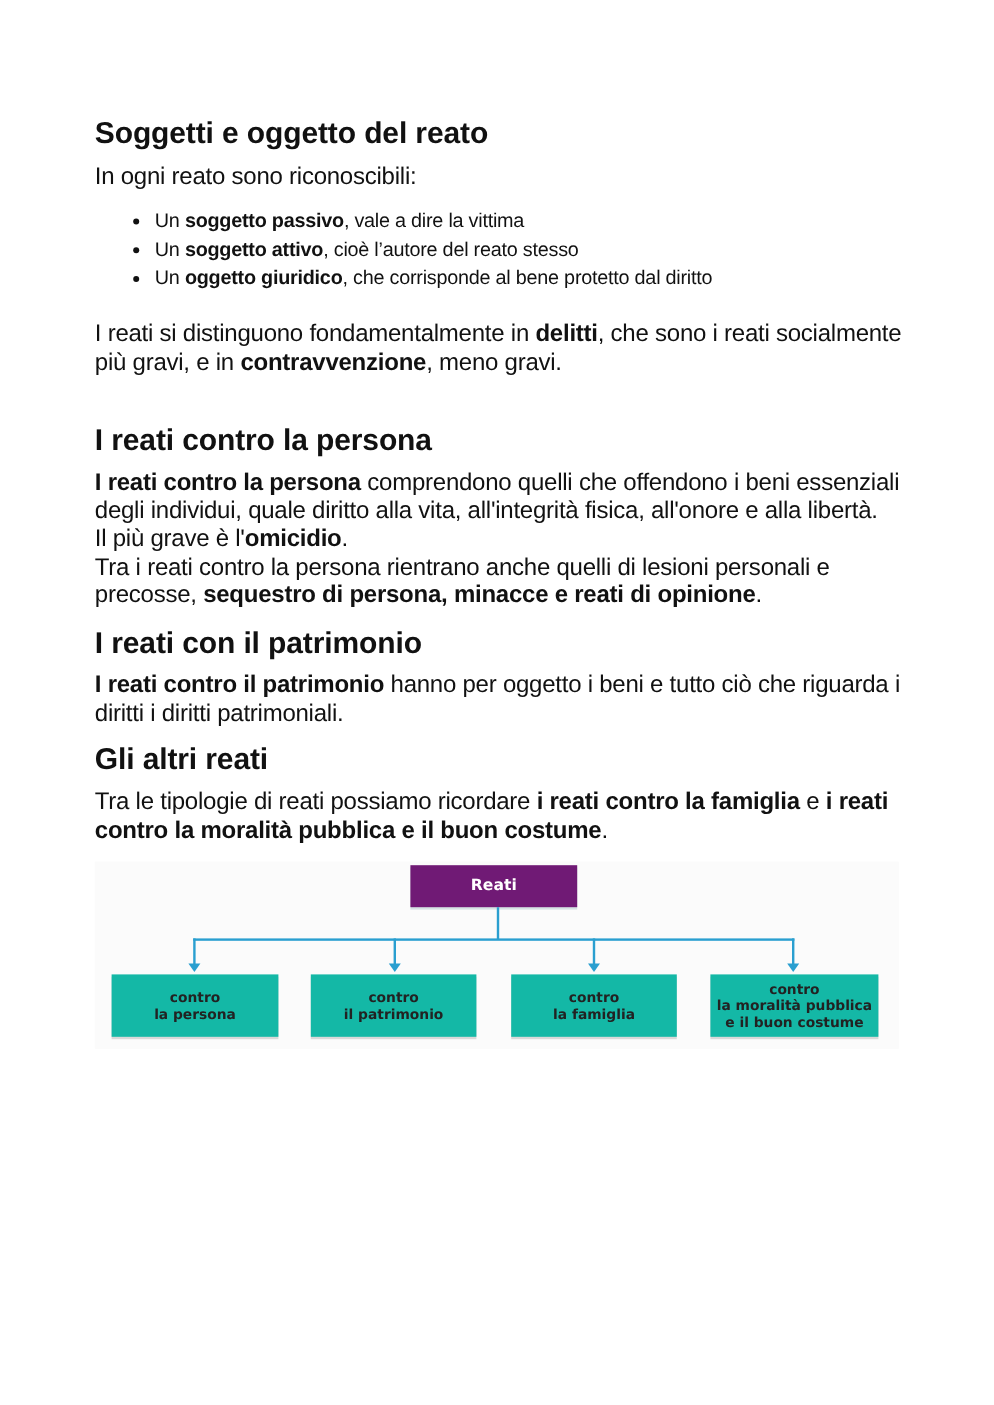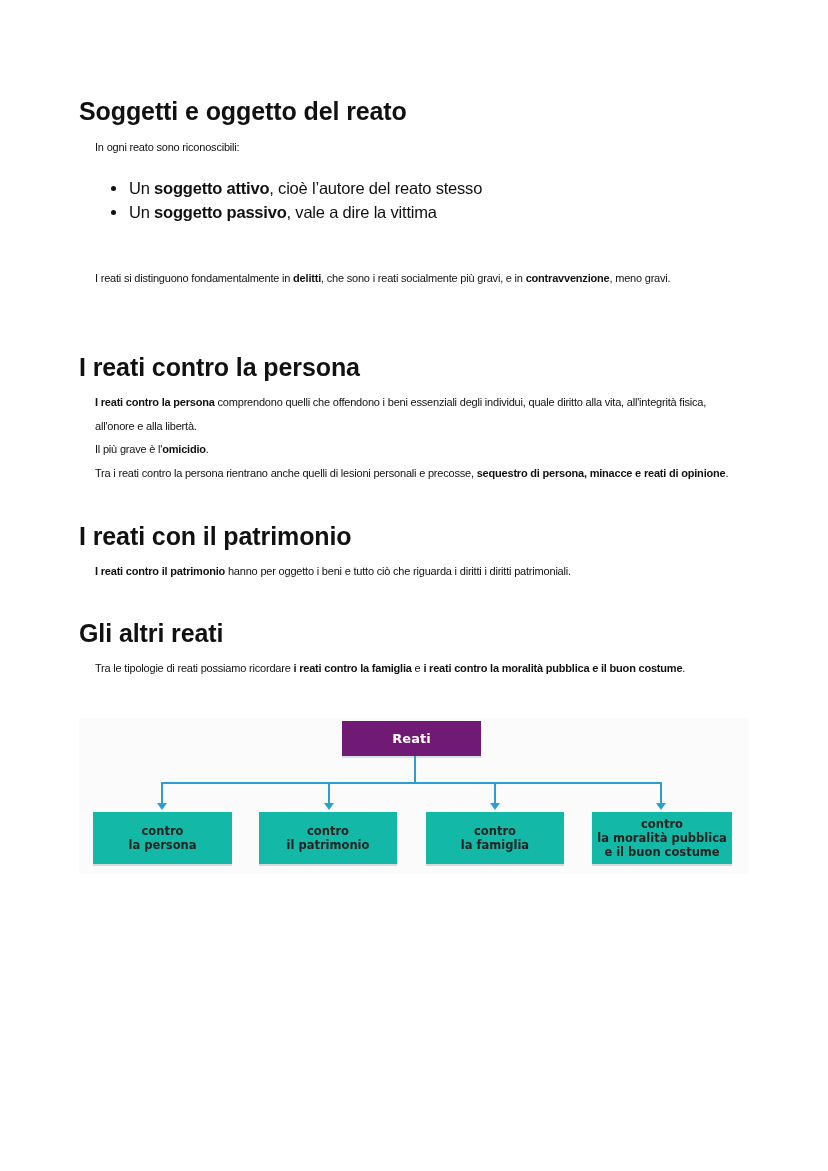--- a/index.html
+++ b/index.html
@@ -6,21 +6,21 @@
     body {
       width: 828px; height: 1171px; position: relative; overflow: hidden;
       font-family: "Liberation Sans", "DejaVu Sans", sans-serif;
       color: #111111;
     }
     .page { position: absolute; left: 79px; top: 98px; width: 680px; }
     h2 {
       font-size: 25px; font-weight: bold; margin: 0; line-height: 26px;
       letter-spacing: -0.1px;
     }
-    p { margin: 16px; font-size: 11px; line-height: 23.5px; letter-spacing: -0.2px; }
+    p { margin: 0; font-size: 20px; line-height: 23.5px; letter-spacing: -0.2px; }
     b { font-weight: bold; }
     ul { margin: 0; padding: 0 0 0 24px; list-style: none; }
     ul li { font-size: 16.5px; line-height: 24px; position: relative; padding-left: 26px; letter-spacing: -0.2px; }
     ul li::before {
       content: ""; position: absolute; left: 8px; top: 10px; width: 5px; height: 5px;
       background: #111; border-radius: 50%;
     }
     .sec { position: absolute; left: 0; width: 680px; }
 
     
@@ -37,22 +37,23 @@
   </style>
 </head>
 <body>
 
 <div class="page">
 
   <div class="sec" style="top:0px;">
     <h2>Soggetti e oggetto del reato</h2>
     <p style="margin-top:12px;">In ogni reato sono riconoscibili:</p>
     <ul style="margin-top:12px;">
+      <li><span>Un </span><b>soggetto passivo</b><span>, vale a dire la vittima</span></li>
       <li><span>Un </span><b>soggetto attivo</b><span>, cioè l’autore del reato stesso</span></li>
-      <li><span>Un </span><b>soggetto passivo</b><span>, vale a dire la vittima</span></li>
+      <li><span>Un </span><b>oggetto giuridico</b><span>, che corrisponde al bene protetto dal diritto</span></li>
     </ul>
   </div>
 
   <div class="sec" style="top:158px;">
     <p style="margin-top:11px;"><span>I reati si distinguono fondamentalmente in </span><b>delitti</b><span>, che sono i reati socialmente più gravi, e in </span><b>contravvenzione</b><span>, meno gravi.</span></p>
   </div>
 
   <div class="sec" style="top:256px;">
     <h2>I reati contro la persona</h2>
     <p style="margin-top:11px;"><b>I reati contro la persona</b><span> comprendono quelli che offendono i beni essenziali degli individui, quale diritto alla vita, all'integrità fisica, all'onore e alla libertà.</span><br><span>Il più grave è l'</span><b>omicidio</b><span>.</span><br><span>Tra i reati contro la persona rientrano anche quelli di lesioni personali e precosse, </span><b>sequestro di persona, minacce e reati di opinione</b><span>.</span></p>

